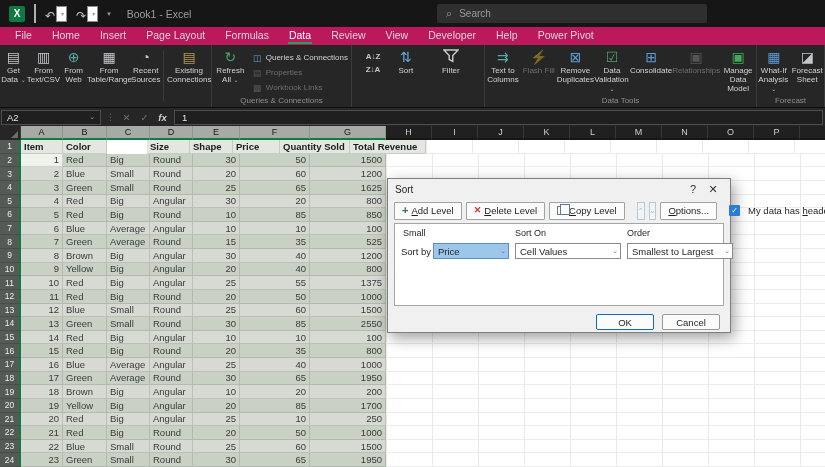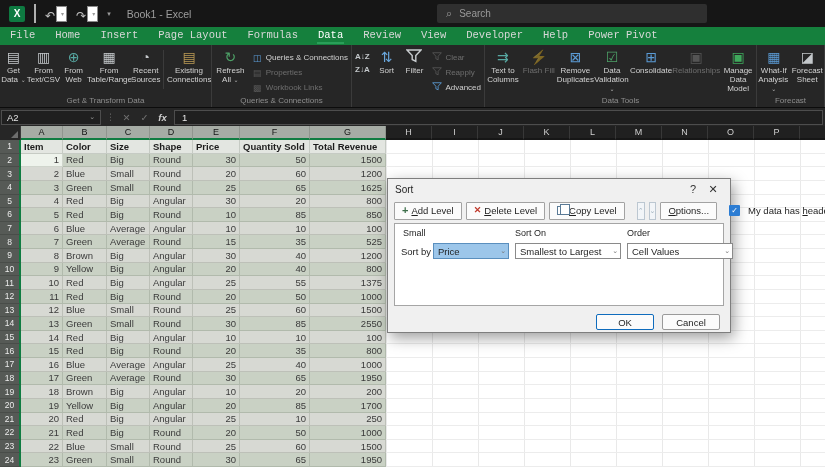--- a/index.html
+++ b/index.html
@@ -16,21 +16,21 @@
   .save-ic { width:11px; height:11px; border:1px solid #b0b0b0; position:relative; }
   .save-ic:after { content:""; position:absolute; top:0; left:2px; right:2px; height:4px; border-bottom:1px solid #b0b0b0; }
   .qbtn { color:#c2c2c2; font-size:12px; line-height:1; display:flex; align-items:flex-end; gap:1px; }
   .qbtn .dd { font-size:6px; color:#9a9a9a; }
   .qat-more { color:#9a9a9a; font-size:7px; }
   .tb-title { margin-left:16px; font-size:10.5px; color:#9d9d9d; }
   .searchbox { position:absolute; left:437px; top:4px; width:270px; height:19px; background:#2f2f2f;
     border-radius:2px; display:flex; align-items:center; gap:7px; padding-left:9px; color:#9a9a9a; font-size:10px; }
   .search-glyph { font-size:11px; color:#9a9a9a; }
   
-  .menubar { height:18px; background:#15803d; display:flex; color:#d8d8d8; font-size:10.5px;font-family:Liberation Mono, monospace; }
+  .menubar { height:18px; background:#be185d; display:flex; padding-left:5px; color:#d8d8d8; font-size:10.5px; }
   .mtab { padding:2px 10px 3px; position:relative; white-space:nowrap; }
   .mtab.active { color:#fff; }
   .mtab.active:after { content:""; position:absolute; left:9px; right:9px; bottom:1px; height:2px; background:#2a9e59; }
   
   .ribbon { height:63px; background:#262626; display:flex; border-bottom:1px solid #0c0c0c; }
   .rib-group { display:flex; flex-direction:column; border-right:1px solid #3b3b3b; padding-top:2px; flex:none; overflow:hidden; }
   .rib-items { flex:1; display:flex; align-items:stretch; justify-content:center; }
   .rib-label { font-size:8px; color:#8e8e8e; text-align:center; padding:1px 2px 2px; white-space:nowrap; }
   .rbig { width:45px; display:flex; flex-direction:column; align-items:center; padding-top:2px;
     color:#d2d2d2; font-size:8px; text-align:center; line-height:1.15; }
@@ -173,21 +173,20 @@
           <div class="rbig">
             <span class="ric" style="color: rgb(195, 199, 202);">◔</span>
             <span class="rlabel">Recent Sources</span>
           </div>
           <div class="rdivider"></div>
           <div class="rbig">
             <span class="ric" style="color: rgb(187, 154, 85);">▤</span>
             <span class="rlabel">Existing Connections</span>
           </div>
         </div>
-        <div class="rib-label">Get &amp; Transform Data</div>
       </div>
       <div class="rib-group" style="width: 140px;">
         <div class="rib-items">
           <div class="rbig">
             <span class="ric" style="color: rgb(77, 161, 103);">↻</span>
             <span class="rlabel">Refresh All<span class="chev"> ⌄</span></span>
           </div>
           <div class="rstack">
             <div class="rsmall">
               <span class="ric" style="color: rgb(91, 155, 213);">◫</span>
@@ -213,40 +212,20 @@
           </div>
           <div class="rbig">
             <span class="ric" style="color: rgb(106, 167, 220);">⇅</span>
             <span class="rlabel">Sort</span>
           </div>
           <div class="rbig">
             <span class="ric"><svg width="16" height="14" viewBox="0 0 16 14">
                 <path d="M1 1 H15 L9.8 6.6 V12.3 L6.2 10.5 V6.6 Z" fill="none" stroke="#c9cdd0" stroke-width="1.4"></path>
               </svg></span>
             <span class="rlabel">Filter</span>
-          </div>
-          <div class="rstack">
-            <div class="rsmall disabled">
-              <span class="ric"><svg width="10" height="9" viewBox="0 0 16 14">
-                  <path d="M1 1 H15 L9.8 6.6 V12.3 L6.2 10.5 V6.6 Z" fill="none" stroke="#9a9a9a" stroke-width="1.4"></path>
-                </svg></span>
-              <span class="rlabel">Clear</span>
-            </div>
-            <div class="rsmall disabled">
-              <span class="ric"><svg width="10" height="9" viewBox="0 0 16 14">
-                  <path d="M1 1 H15 L9.8 6.6 V12.3 L6.2 10.5 V6.6 Z" fill="none" stroke="#9a9a9a" stroke-width="1.4"></path>
-                </svg></span>
-              <span class="rlabel">Reapply</span>
-            </div>
-            <div class="rsmall">
-              <span class="ric"><svg width="10" height="9" viewBox="0 0 16 14">
-                  <path d="M1 1 H15 L9.8 6.6 V12.3 L6.2 10.5 V6.6 Z" fill="none" stroke="#5b9bd5" stroke-width="1.4"></path>
-                </svg></span>
-              <span class="rlabel">Advanced</span>
-            </div>
           </div>
         </div>
       </div>
       <div class="rib-group" style="width: 272px;">
         <div class="rib-items">
           <div class="rbig">
             <span class="ric" style="color: rgb(87, 168, 162);">⇉</span>
             <span class="rlabel">Text to Columns</span>
           </div>
           <div class="rbig disabled">
@@ -324,21 +303,21 @@
         <div class="chdark" style="width: 46px;">N</div>
         <div class="chdark" style="width: 46px;">O</div>
         <div class="chdark" style="width: 46px;">P</div>
         <div class="chfill"></div>
       </div>
     <div class="rows" id="gridrows">
         <div class="grow">
           <div class="rnum">1</div>
           <div class="cell band-h" style="width: 42px;">Item</div>
           <div class="cell band-h" style="width: 44px;">Color</div>
-          <div class="cell band-h" style="width: 43px;">Size</div>
+          <div class="cell band-h" style="width: 43px; margin-left: 40px;">Size</div>
           <div class="cell band-h" style="width: 43px;">Shape</div>
           <div class="cell band-h" style="width: 47px;">Price</div>
           <div class="cell band-h" style="width: 70px;">Quantity Sold</div>
           <div class="cell band-h" style="width: 76px;">Total Revenue</div>
           <div class="fill"></div>
         </div>
         <div class="grow">
           <div class="rnum">2</div>
           <div class="cell band-a num activecell" style="width: 42px;">1</div>
           <div class="cell band-a" style="width: 44px;">Red</div>
@@ -626,25 +605,25 @@
       <span class="dcol-lab" style="left:8px">Small</span>
       <span class="dcol-lab" style="left:120px">Sort On</span>
       <span class="dcol-lab" style="left:232px">Order</span>
       <div class="sortby-row">
         <span class="sb">Sort by</span>
         <div class="dd sel" style="width:76px">
           <span>Price</span>
           <span class="dchev">⌄</span>
         </div>
         <div class="dd" style="width:106px; margin-left:6px">
+          <span>Cell Values</span>
+          <span class="dchev">⌄</span>
+        </div>
+        <div class="dd" style="width:106px; margin-left:6px">
           <span>Smallest to Largest</span>
-          <span class="dchev">⌄</span>
-        </div>
-        <div class="dd" style="width:106px; margin-left:6px">
-          <span>Cell Values</span>
           <span class="dchev">⌄</span>
         </div>
       </div>
     </div>
     <div class="dlg-footer">
       <div class="fbtn default">OK</div>
       <div class="fbtn">Cancel</div>
     </div>
   </div>
 

